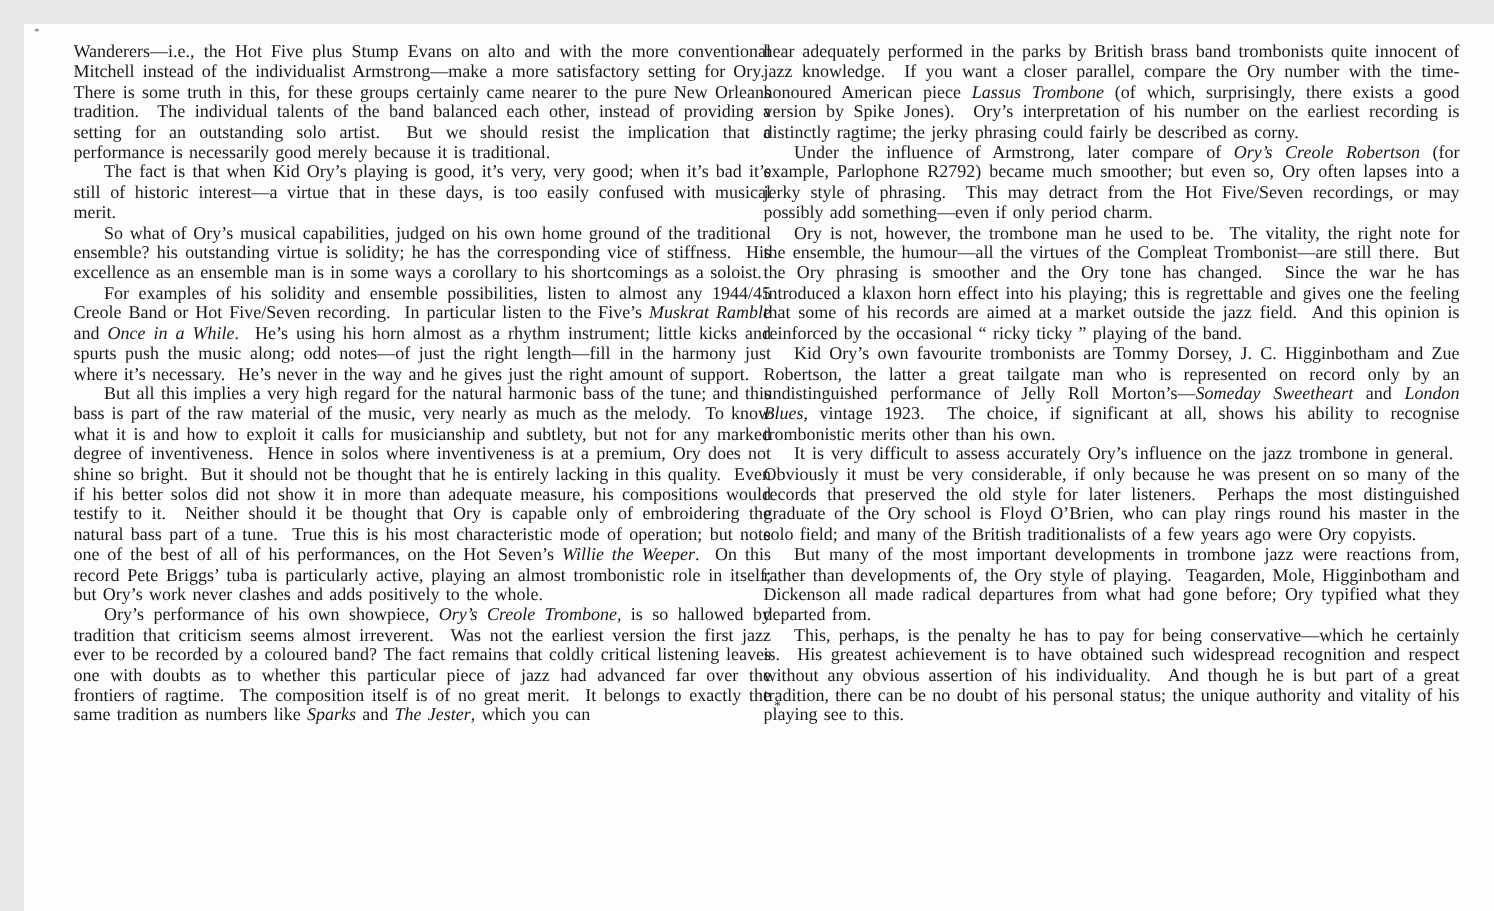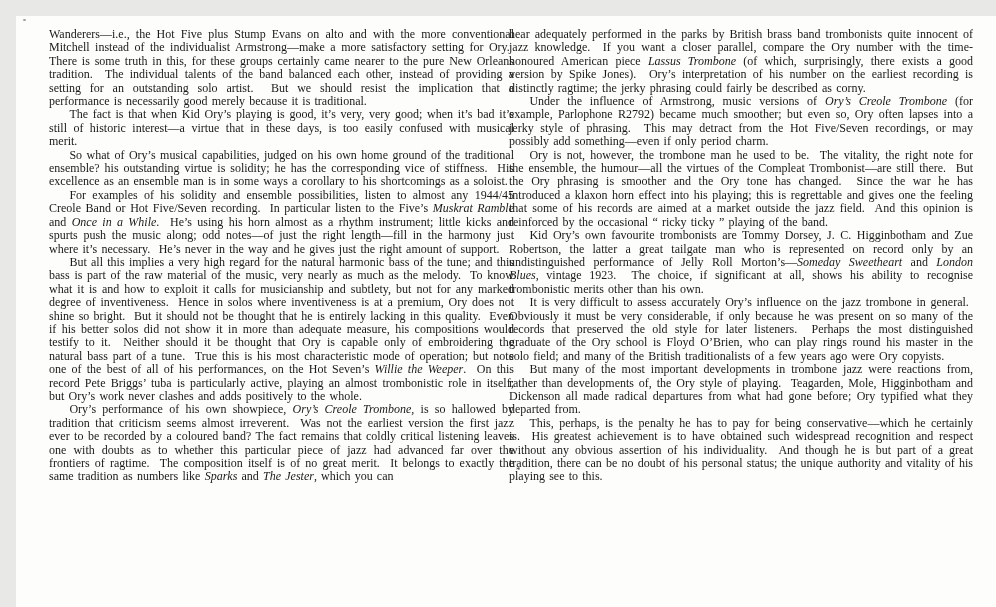--- a/index.html
+++ b/index.html
@@ -50,21 +50,21 @@
   <div class="column left">
       <p class="para"><span>Wanderers—i.e., the Hot Five plus Stump Evans on alto and with the more conventional Mitchell instead of the individualist Armstrong—make a more satisfactory setting for Ory.&nbsp; There is some truth in this, for these groups certainly came nearer to the pure New Orleans tradition.&nbsp; The individual talents of the band balanced each other, instead of providing a setting for an outstanding solo artist.&nbsp; But we should resist the implication that a performance is necessarily good merely because it is traditional.</span></p>
       <p class="para indent"><span>The fact is that when Kid Ory’s playing is good, it’s very, very good; when it’s bad it’s still of historic interest—a virtue that in these days, is too easily confused with musical merit.</span></p>
       <p class="para indent"><span>So what of Ory’s musical capabilities, judged on his own home ground of the traditional ensemble? his outstanding virtue is solidity; he has the corresponding vice of stiffness.&nbsp; His excellence as an ensemble man is in some ways a corollary to his shortcomings as a soloist.</span></p>
       <p class="para indent"><span>For examples of his solidity and ensemble possibilities, listen to almost any 1944/45 Creole Band or Hot Five/Seven recording.&nbsp; In particular listen to the Five’s </span><span class="it">Muskrat Ramble</span><span> and </span><span class="it">Once in a While</span><span>.&nbsp; He’s using his horn almost as a rhythm instrument; little kicks and spurts push the music along; odd notes—of just the right length—fill in the harmony just where it’s necessary.&nbsp; He’s never in the way and he gives just the right amount of support.</span></p>
       <p class="para indent"><span>But all this implies a very high regard for the natural harmonic bass of the tune; and this bass is part of the raw material of the music, very nearly as much as the melody.&nbsp; To know what it is and how to exploit it calls for musicianship and subtlety, but not for any marked degree of inventiveness.&nbsp; Hence in solos where inventiveness is at a premium, Ory does not shine so bright.&nbsp; But it should not be thought that he is entirely lacking in this quality.&nbsp; Even if his better solos did not show it in more than adequate measure, his compositions would testify to it.&nbsp; Neither should it be thought that Ory is capable only of embroidering the natural bass part of a tune.&nbsp; True this is his most characteristic mode of operation; but note one of the best of all of his performances, on the Hot Seven’s </span><span class="it">Willie the Weeper</span><span>.&nbsp; On this record Pete Briggs’ tuba is particularly active, playing an almost trombonistic role in itself; but Ory’s work never clashes and adds positively to the whole.</span></p>
       <p class="para indent"><span>Ory’s performance of his own showpiece, </span><span class="it">Ory’s Creole Trombone,</span><span> is so hallowed by tradition that criticism seems almost irreverent.&nbsp; Was not the earliest version the first jazz ever to be recorded by a coloured band? The fact remains that coldly critical listening leaves one with doubts as to whether this particular piece of jazz had advanced far over the frontiers of ragtime.&nbsp; The composition itself is of no great merit.&nbsp; It belongs to exactly the same tradition as numbers like </span><span class="it">Sparks</span><span> and </span><span class="it">The Jester</span><span>, which you can</span></p>
     </div>
   <div class="column right">
       <p class="para"><span>hear adequately performed in the parks by British brass band trombonists quite innocent of jazz knowledge.&nbsp; If you want a closer parallel, compare the Ory number with the time-honoured American piece </span><span class="it">Lassus Trombone</span><span> (of which, surprisingly, there exists a good version by Spike Jones).&nbsp; Ory’s interpretation of his number on the earliest recording is distinctly ragtime; the jerky phrasing could fairly be described as corny.</span></p>
-      <p class="para indent"><span>Under the influence of Armstrong, music versions of </span><span class="it">Ory’s Creole Trombone</span><span> (for example, Parlophone R2792) became much smoother; but even so, Ory often lapses into a jerky style of phrasing.&nbsp; This may detract from the Hot Five/Seven recordings, or may possibly add something—even if only period charm.</span></p>
+      <p class="para indent"><span>Under the influence of Armstrong, later compare of </span><span class="it">Ory’s Creole Robertson</span><span> (for example, Parlophone R2792) became much smoother; but even so, Ory often lapses into a jerky style of phrasing.&nbsp; This may detract from the Hot Five/Seven recordings, or may possibly add something—even if only period charm.</span></p>
       <p class="para indent"><span>Ory is not, however, the trombone man he used to be.&nbsp; The vitality, the right note for the ensemble, the humour—all the virtues of the Compleat Trombonist—are still there.&nbsp; But the Ory phrasing is smoother and the Ory tone has changed.&nbsp; Since the war he has introduced a klaxon horn effect into his playing; this is regrettable and gives one the feeling that some of his records are aimed at a market outside the jazz field.&nbsp; And this opinion is reinforced by the occasional “ ricky ticky ” playing of the band.</span></p>
       <p class="para indent"><span>Kid Ory’s own favourite trombonists are Tommy Dorsey, J. C. Higginbotham and Zue Robertson, the latter a great tailgate man who is represented on record only by an undistinguished performance of Jelly Roll Morton’s—</span><span class="it">Someday Sweetheart</span><span> and </span><span class="it">London Blues</span><span>, vintage 1923.&nbsp; The choice, if significant at all, shows his ability to recognise trombonistic merits other than his own.</span></p>
       <p class="para indent"><span>It is very difficult to assess accurately Ory’s influence on the jazz trombone in general.&nbsp; Obviously it must be very considerable, if only because he was present on so many of the records that preserved the old style for later listeners.&nbsp; Perhaps the most distinguished graduate of the Ory school is Floyd O’Brien, who can play rings round his master in the solo field; and many of the British traditionalists of a few years ago were Ory copyists.</span></p>
       <p class="para indent"><span>But many of the most important developments in trombone jazz were reactions from, rather than developments of, the Ory style of playing.&nbsp; Teagarden, Mole, Higginbotham and Dickenson all made radical departures from what had gone before; Ory typified what they departed from.</span></p>
       <p class="para indent"><span>This, perhaps, is the penalty he has to pay for being conservative—which he certainly is.&nbsp; His greatest achievement is to have obtained such widespread recognition and respect without any obvious assertion of his individuality.&nbsp; And though he is but part of a great tradition, there can be no doubt of his personal status; the unique authority and vitality of his playing see to this.</span></p>
     </div>
   <span class="margin-note">*</span>
   <span class="speck s1"></span>
   <span class="speck s2"></span>
   <span class="speck s3"></span>

